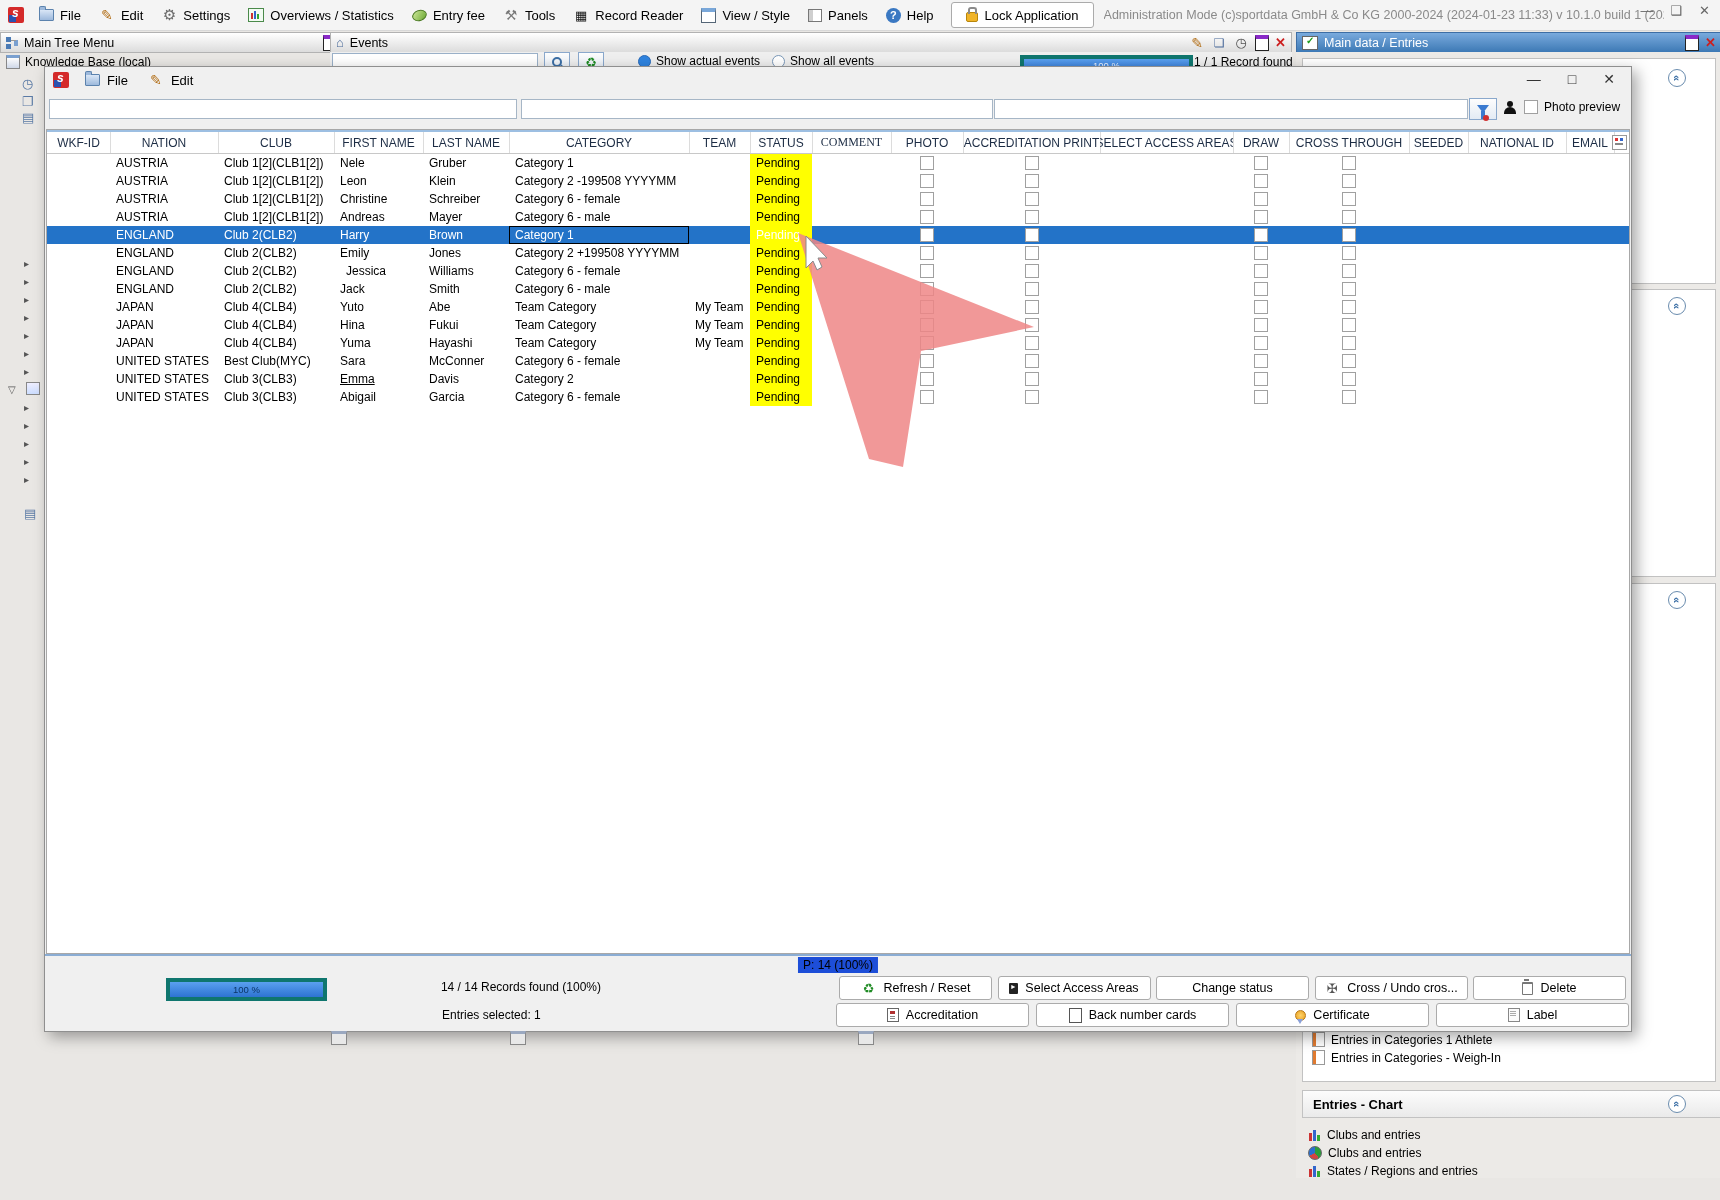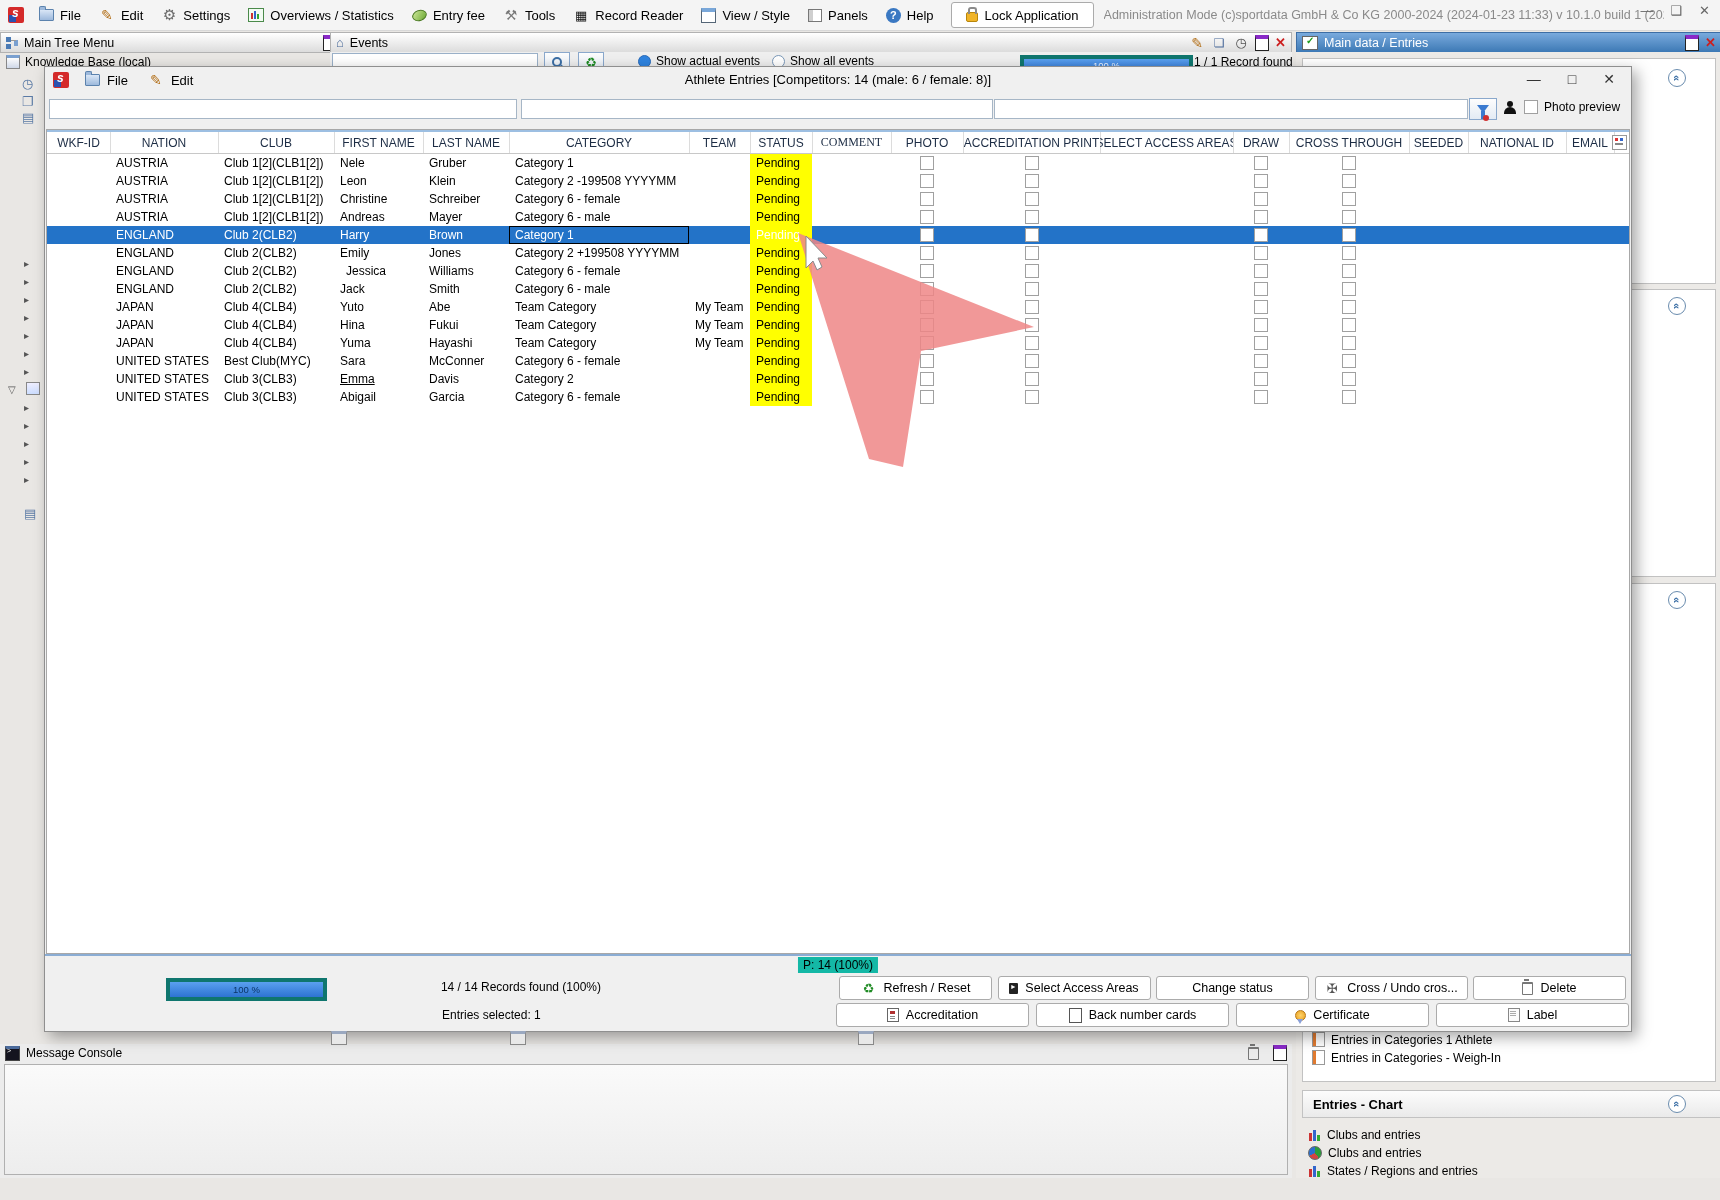--- a/index.html
+++ b/index.html
@@ -140,21 +140,21 @@
   .tcell.status{background:#ffff00;color:#000;}
   .trow.sel .tcell.status{color:#fff;}
   .tcell.cbcell{display:flex;align-items:center;justify-content:center;padding:0;}
   .tcell.focus{outline:1px solid #000;outline-offset:-1px;}
   .colset-icon{position:absolute;right:2px;top:3px;width:13px;height:13px;border:1px solid #999;background:
       linear-gradient(#d33,#d33) 2px 2px/3px 3px no-repeat,
       linear-gradient(#36c,#36c) 7px 2px/3px 3px no-repeat,
       linear-gradient(#888,#888) 2px 7px/8px 2px no-repeat,#fff;}
   
   .footsep{position:absolute;left:0;right:0;top:887px;height:2px;background:#8badd4;}
-  .pool{position:absolute;left:50%;transform:translateX(-50%);top:890px;background:#14b8a6;
+  .pool{position:absolute;left:50%;transform:translateX(-50%);top:890px;background:#1d4ed8;
         font-size:12px;padding:1px 5px;}
   .foot-progress{position:absolute;left:121px;top:911px;width:153px;height:15px;}
   .foot-records{position:absolute;left:326px;top:913px;width:300px;text-align:center;font-size:12px;}
   .foot-selected{position:absolute;left:397px;top:941px;font-size:12px;}
   .dbtn{position:absolute;height:22px;border:1px solid #ababab;border-radius:3px;background:#fff;
         display:flex;align-items:center;justify-content:center;gap:7px;font-size:12.5px;}
   .badge-icon{width:10px;height:12px;border:1px solid #666;background:#fff;position:relative;}
   .badge-icon::before{content:"";position:absolute;left:2px;top:2px;width:5px;height:3px;background:#b03030;}
   .badge-icon::after{content:"";position:absolute;left:2px;top:7px;width:5px;height:1px;background:#888;box-shadow:0 2px 0 #888;}
   .numbercard-icon{width:11px;height:13px;border:1px solid #555;background:#fff;display:flex;align-items:center;
@@ -349,44 +349,33 @@
           <span class="barchart-icon"></span>
           <span>States / Regions and entries</span>
         </div>
       </div>
   </div>
 
   <div class="edgewin" style="left:331px;"></div>
   <div class="edgewin" style="left:510px;"></div>
   <div class="edgewin" style="left:858px;"></div>
 
-  <div class="console">
-    <div class="console-head">
-      <span class="console-icon"></span>
-      <span>Message Console</span>
-      <span style="flex:1;"></span>
-      <span class="trash-icon" style="margin-right:8px;"></span>
-      <span class="purple-win-icon"></span>
-    </div>
-    <div class="console-body"></div>
-  </div>
 
 
   <div class="dialog">
     <div class="dtitle">
       <span class="logo"></span>
       <div class="dmenu">
         <span class="folder-icon"></span>
         <span>File</span>
       </div>
       <div class="dmenu">
         <span class="micon edit-icon">✎</span>
         <span>Edit</span>
       </div>
-      <div class="dcaption">Athlete Entries [Competitors: 14 (male: 6 / female: 8)]</div>
       <div class="dctl">
         <span>—</span>
         <span>□</span>
         <span>✕</span>
       </div>
     </div>
 
     <input class="filter-input" style="left: 4px; width: 458px;">
     <input class="filter-input" style="left: 476px; width: 462px;">
     <input class="filter-input" style="left: 949px; width: 464px;">

